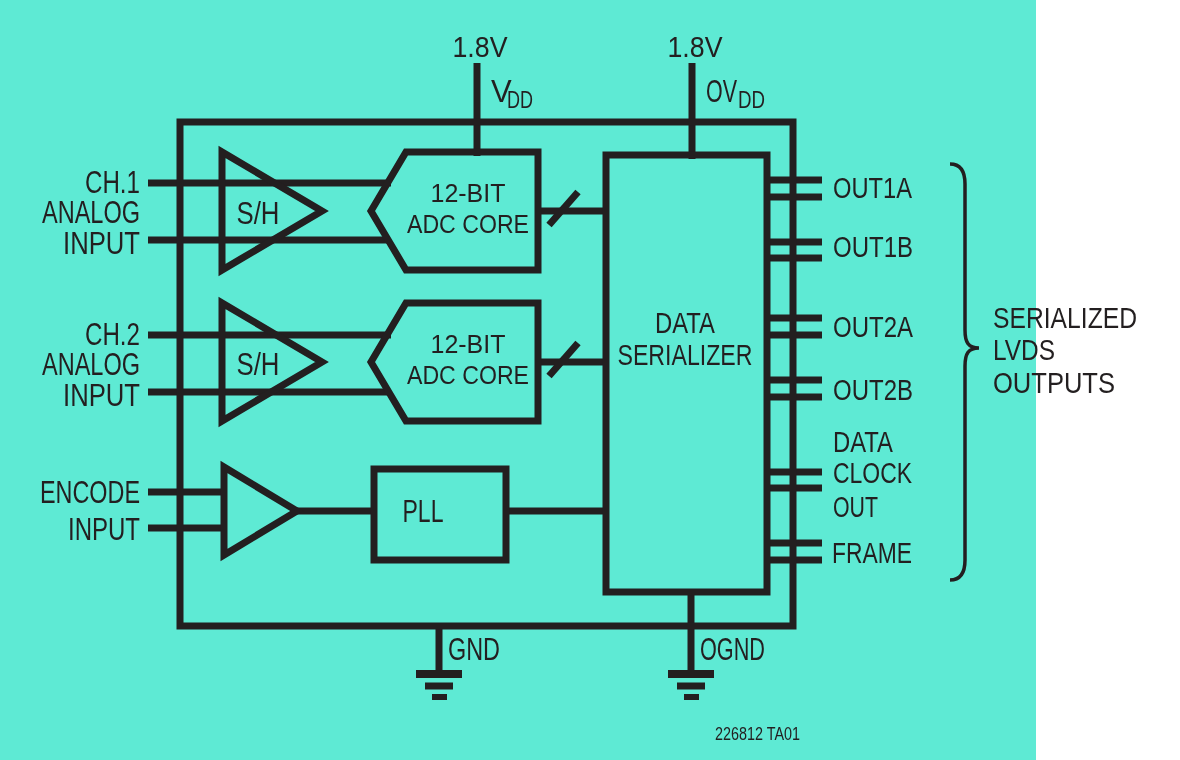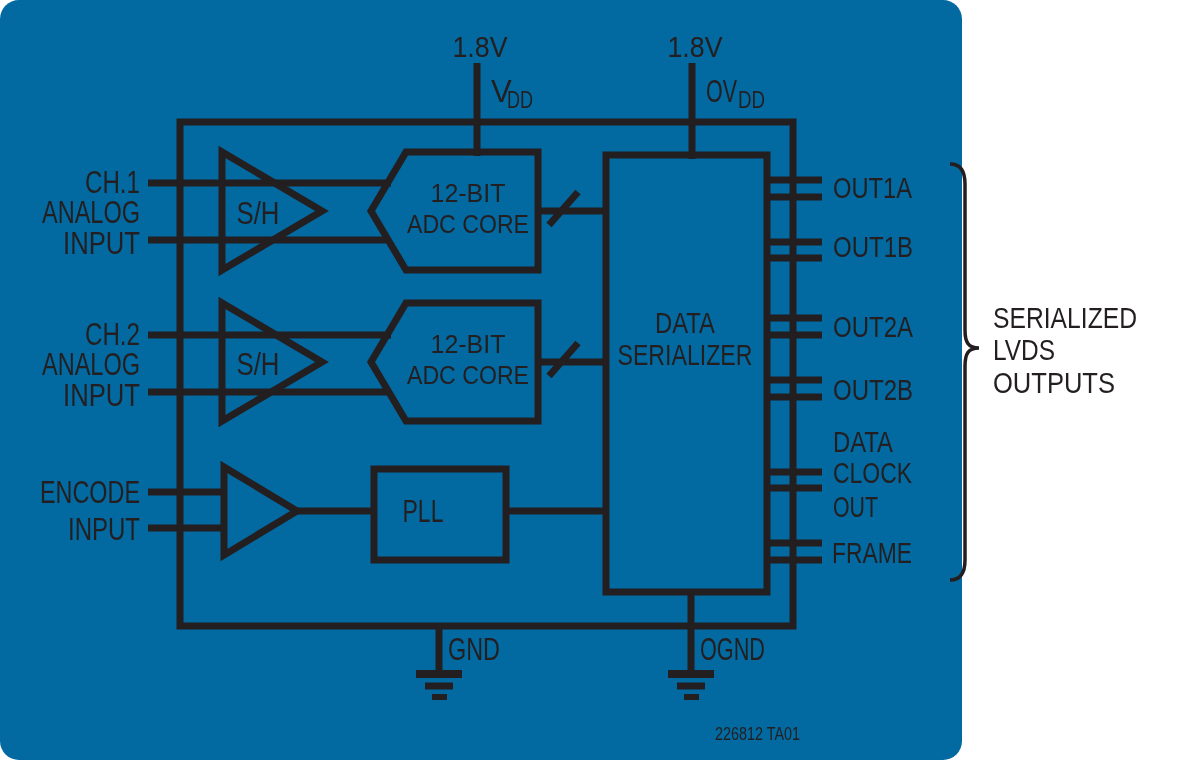--- a/index.html
+++ b/index.html
@@ -5,24 +5,23 @@
   html, body {
     margin: 0;
     padding: 0;
     background: #ffffff;
     width: 1180px;
     height: 760px;
     overflow: hidden;
   }
   #stage {
     position: relative;
-    width: 962px;
+    width: 1036px;
     height: 760px;
-    background: #0369a1;
-    border-radius: 19px;
+    background: #5eead4;
   }
   svg { display: block; }
   .ink-stroke {
     stroke: #231f20;
     fill: none;
   }
   .w7 { stroke-width: 7; }
   .w8 { stroke-width: 8; }
   .w6 { stroke-width: 6; }
   .brace { stroke-width: 3.5; }

